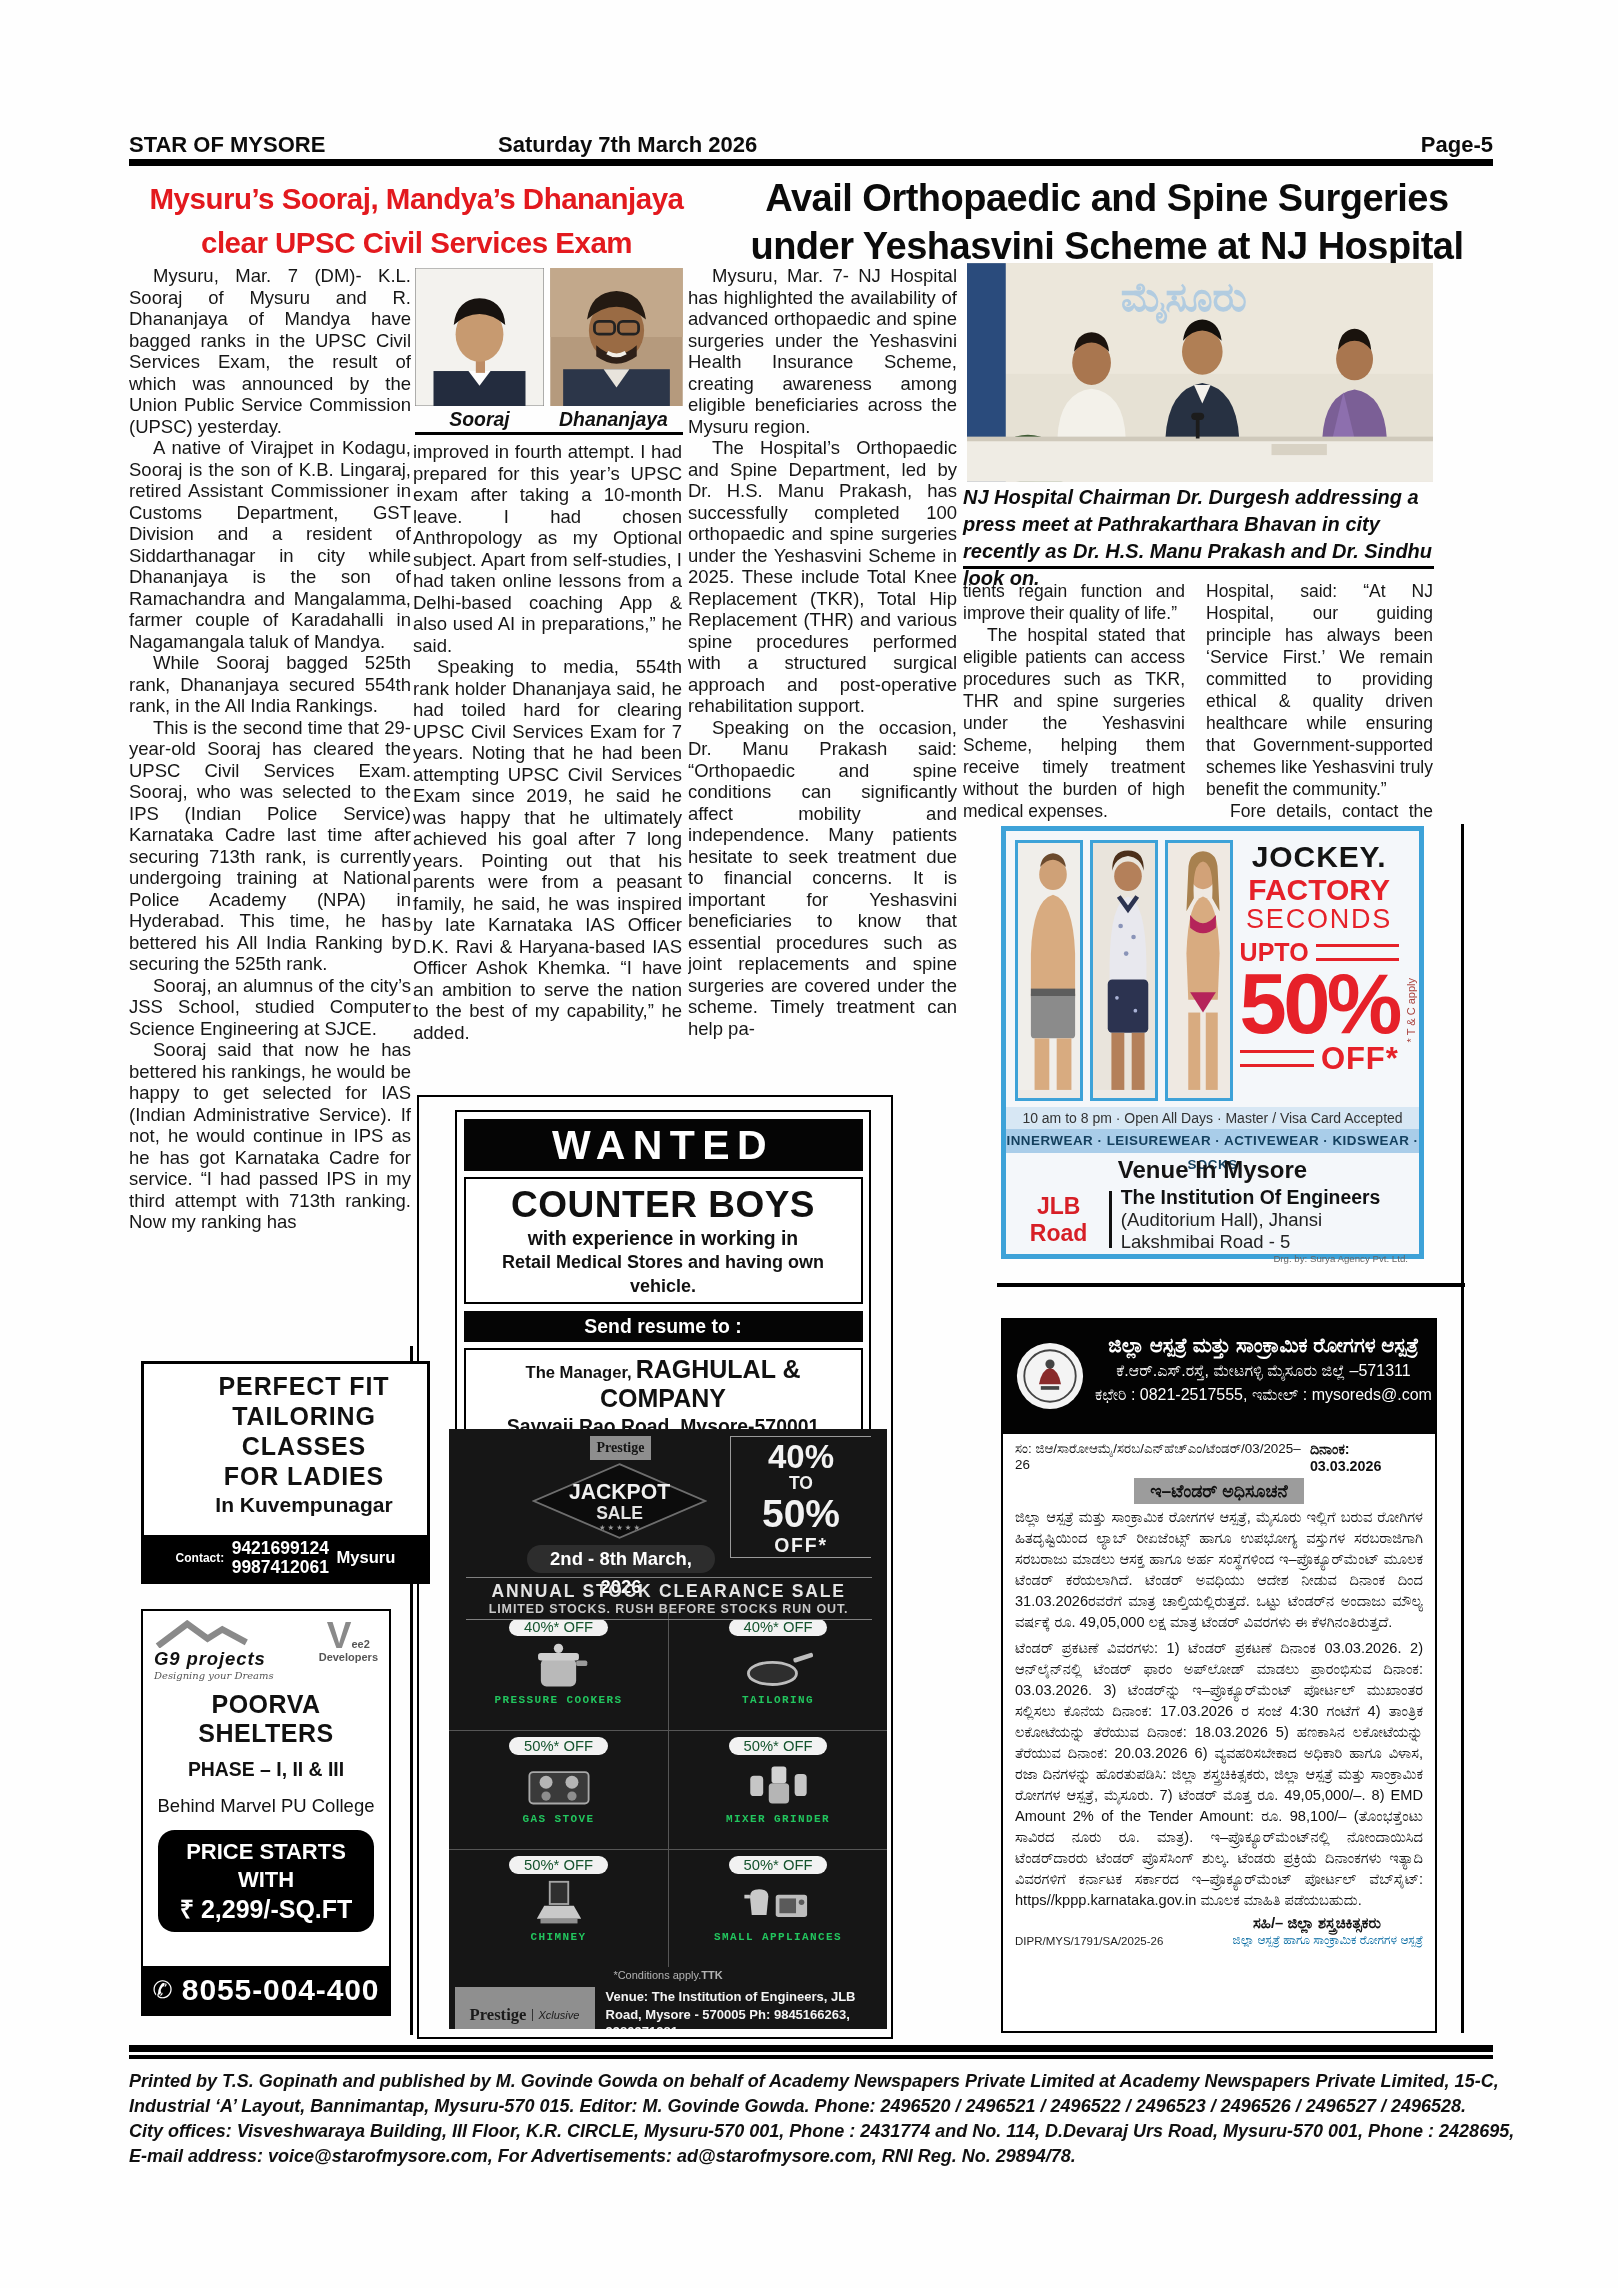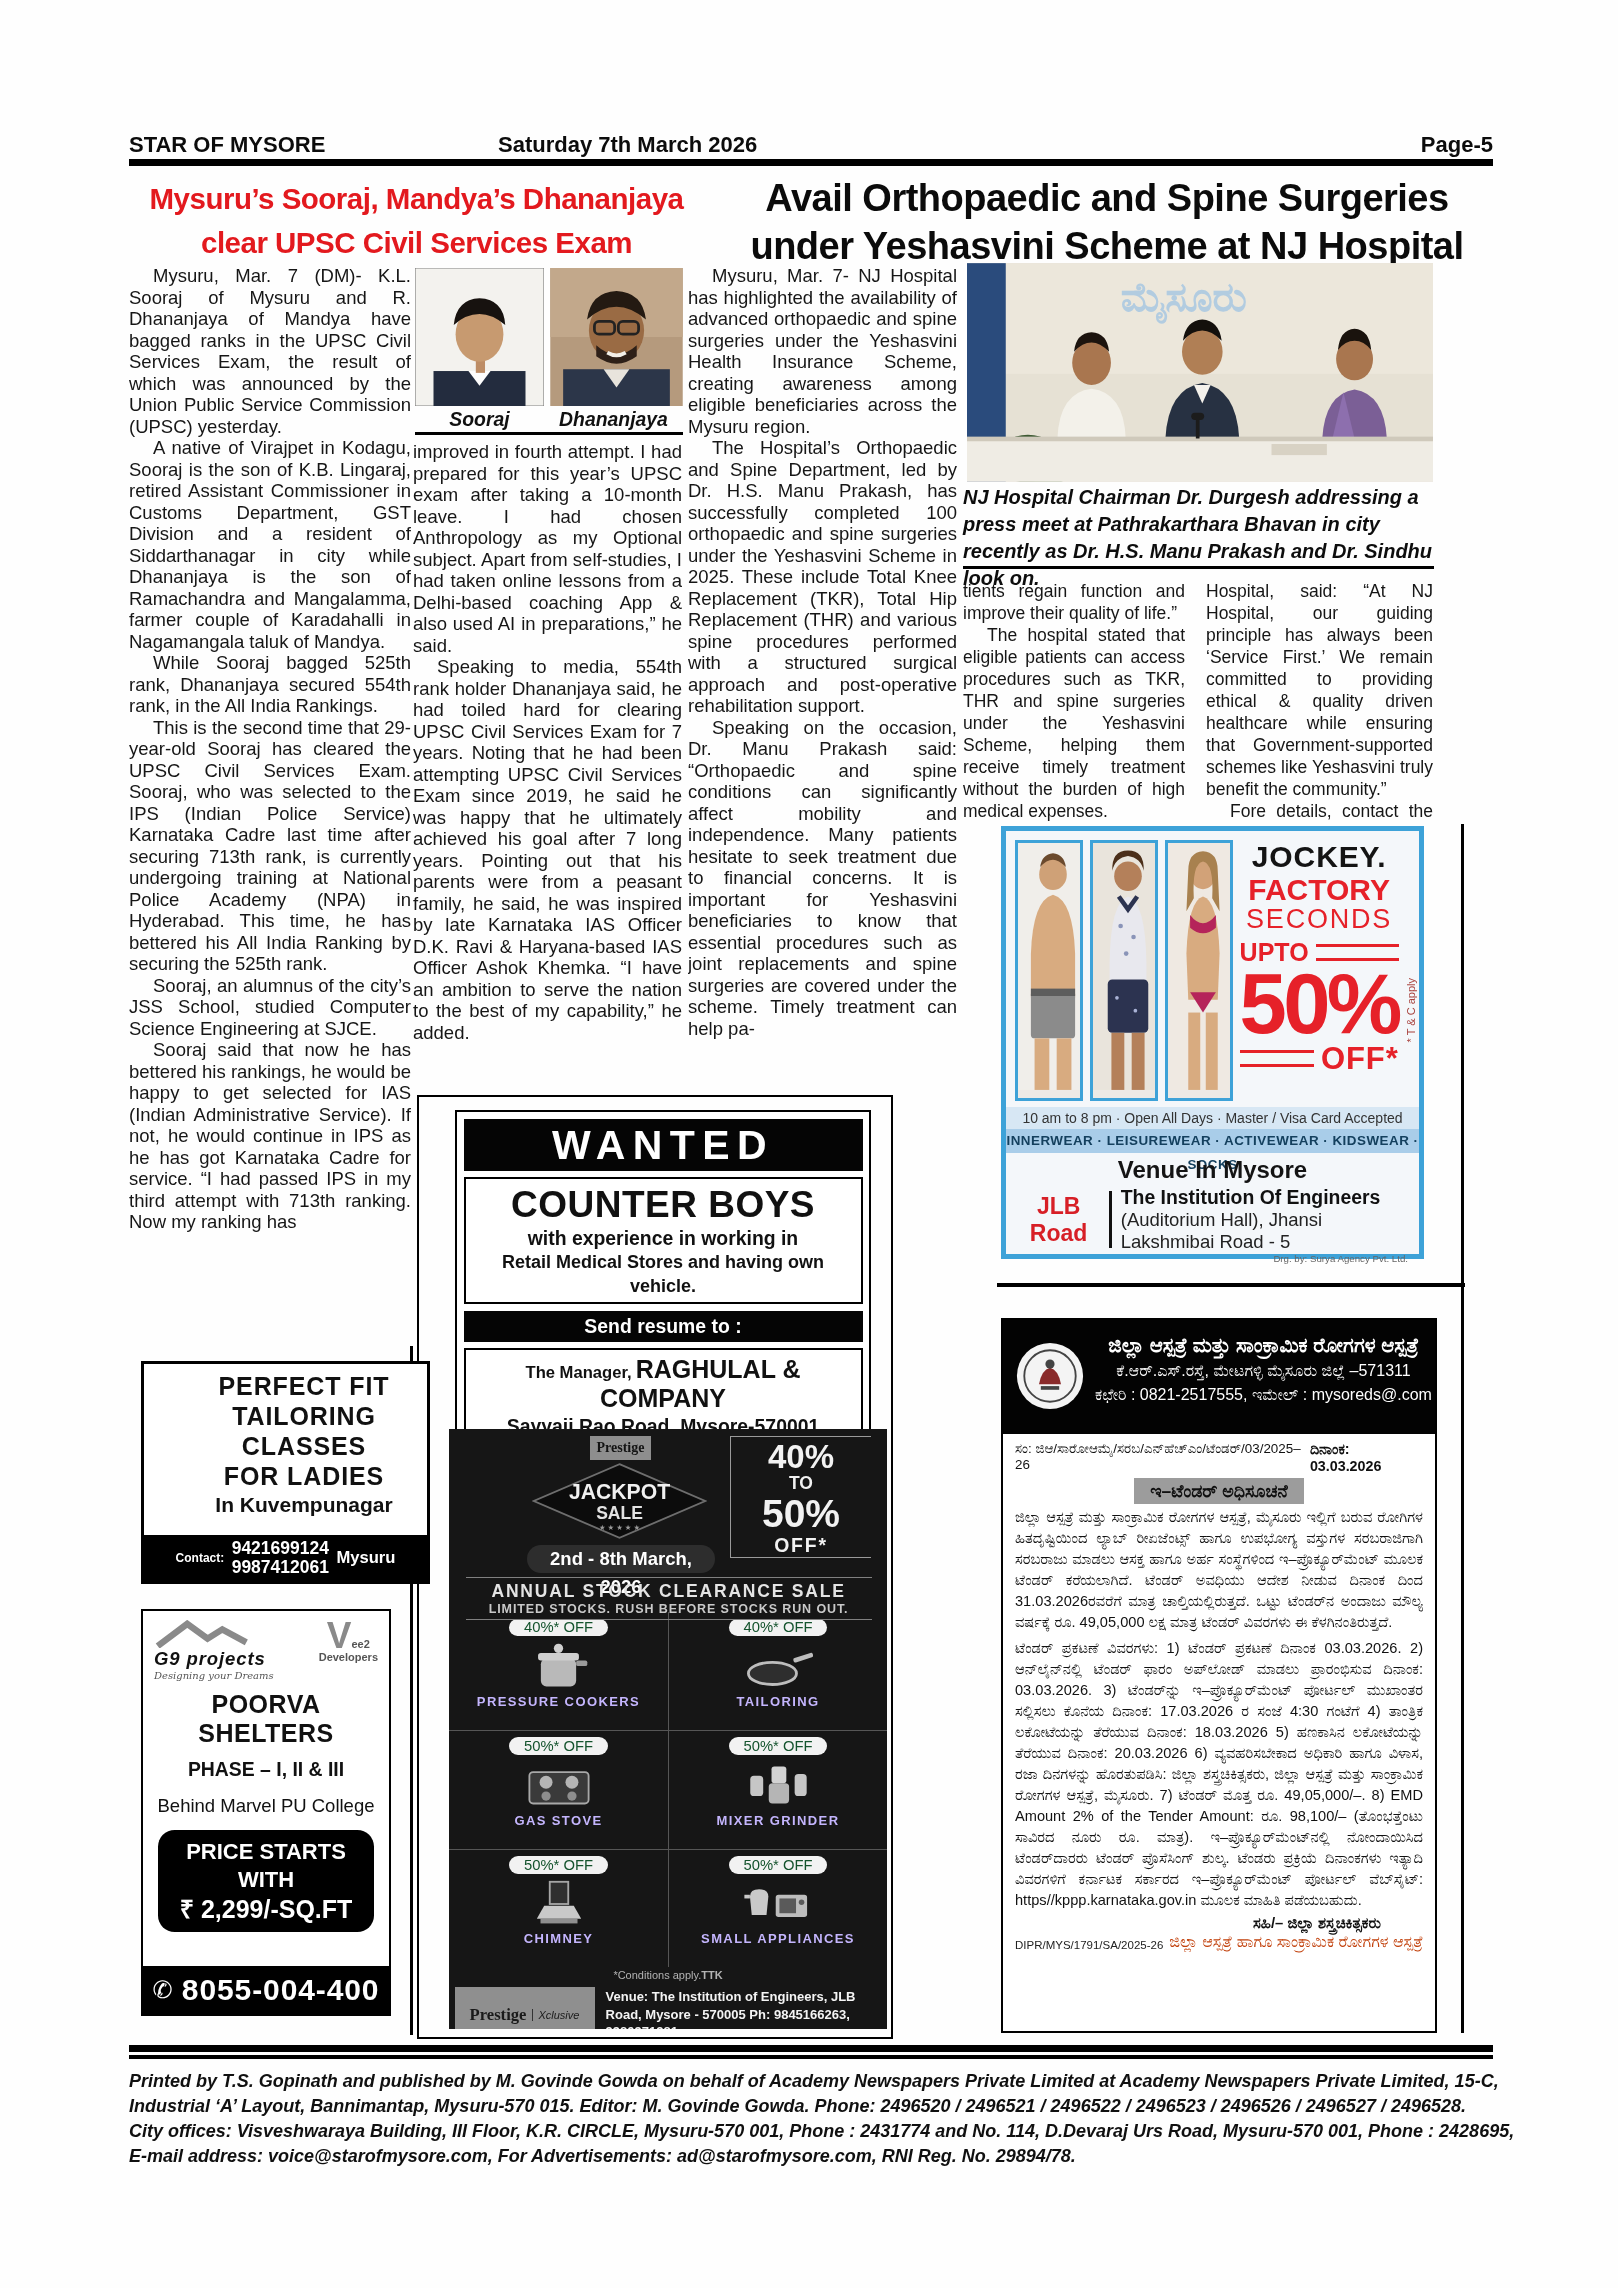--- a/index.html
+++ b/index.html
@@ -71,21 +71,21 @@
            text-align:center;line-height:28px;}
   .p-clear{border-top:0.9px solid #808080;border-bottom:0.9px solid #808080;text-align:center;padding:2.8px 0;}
   .p-clear1{font-size:17.5px;font-weight:800;letter-spacing:1.8px;color:#e4e4e4;}
   .p-clear2{font-size:12.5px;font-weight:800;letter-spacing:0.9px;color:#c9c9c9;}
   .p-grid{display:grid;grid-template-columns:1fr 1fr;}
   .pcell{text-align:center;padding:6.5px 5.5px 8.3px;height:103px;}
   .pcell.bl{border-left:0.9px solid #565656;}
   .pcell.bt{border-top:0.9px solid #565656;}
   .p-pill{display:inline-block;background:#f2f2f2;color:#14532d;border-radius:11px;
           font-size:14.8px;font-weight:400;padding:0.9px 14.8px;text-align:right;}
-  .p-name{font-size:13px;font-weight:800;letter-spacing:1.4px;color:#c4b5fd;}
+  .p-name{font-size:11px;font-weight:800;letter-spacing:1.4px;color:#22c55e;font-family:Liberation Mono, monospace;}
   .p-cond{font-size:11px;color:#b3b3b3;}
   .p-bot{display:flex;align-items:stretch;gap:7.4px;padding:3.7px 5.5px;}
   .p-bot-logo{background:#8f8f8f;color:#1a1a1a;width:140px;display:flex;align-items:center;justify-content:center;gap:5.5px;}
   .p-bot-logo .b{font-family:"Liberation Serif",serif;font-weight:700;font-size:16.6px;}
   .p-bot-logo .x{font-style:italic;font-size:11px;border-left:0.9px solid #333;padding-left:5.5px;}
   .p-venue{flex:1;font-size:13px;font-weight:700;line-height:17.5px;color:#f4f4f4;padding:1.8px 3.7px;text-align:left;}
   
   .jockey{border:5.5px solid #3da2d8;background:#f4f7fa;}
   .jk-row{display:flex;gap:6.5px;padding:9.2px 7.4px 5.5px 9.2px;}
   .jk-panel{width:78px;height:255px;border:3.7px solid #3da2d8;background:#eceae6;overflow:hidden;}
@@ -119,21 +119,21 @@
   .t-body{padding:7.4px 12px 3.7px;}
   .t-ref{display:flex;justify-content:space-between;font-size:13.4px;}
   .t-ref .d{font-weight:700;font-size:14.3px;}
   .t-notice{text-align:center;margin:6.5px 0 5.5px;}
   .t-notice span{background:#9c9c9c;color:#101010;font-size:17.5px;font-weight:700;padding:2.8px 16.6px;}
   .t-para{font-size:14.6px;line-height:21px;text-align:justify;margin:0;}
   .t-para + .t-para{margin-top:4.6px;}
   .t-sign{text-align:right;padding-right:42px;font-weight:700;font-size:14.8px;margin-top:3.7px;}
   .t-botrow{display:flex;justify-content:space-between;align-items:flex-end;margin-top:1.8px;}
   .t-dipr{font-size:11.5px;color:#222;}
-  .t-org{font-size:16px;color:#c2410c;}
+  .t-org{font-size:12px;color:#0369a1;}
   
   .footer-line{font-size:18px;font-weight:700;font-style:italic;line-height:25px;color:#101010;white-space:nowrap;}
   svg{display:block;}
 </style>
 </head>
 <body>
 
 <div class="page">
 
   <div class="abs hdr" style="left:129px;top:132px;"><span class="hdr-paper">STAR OF MYSORE</span></div>

